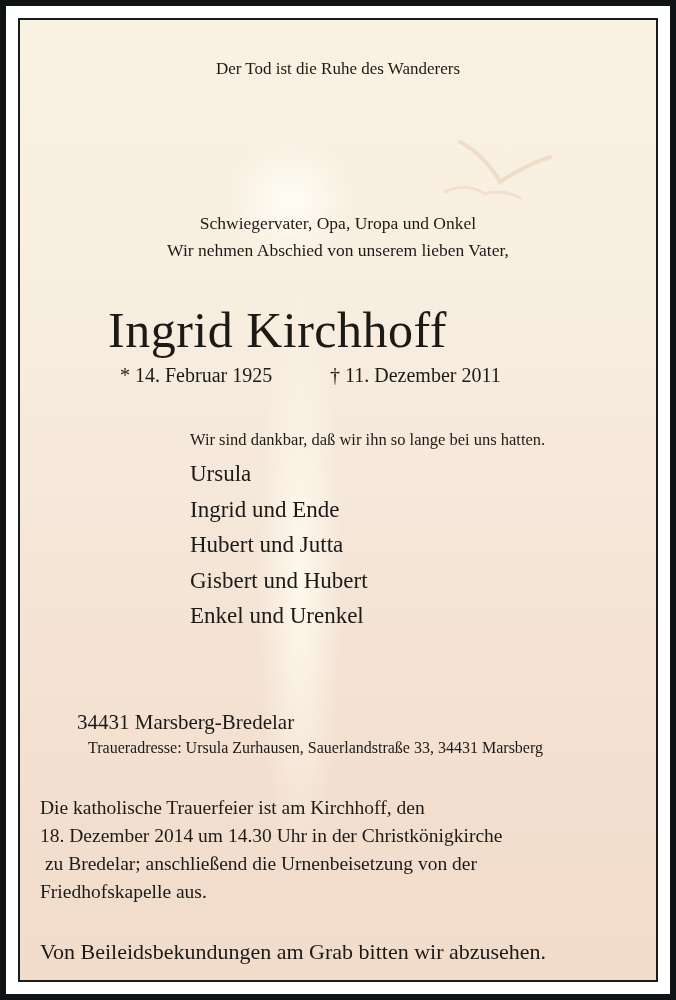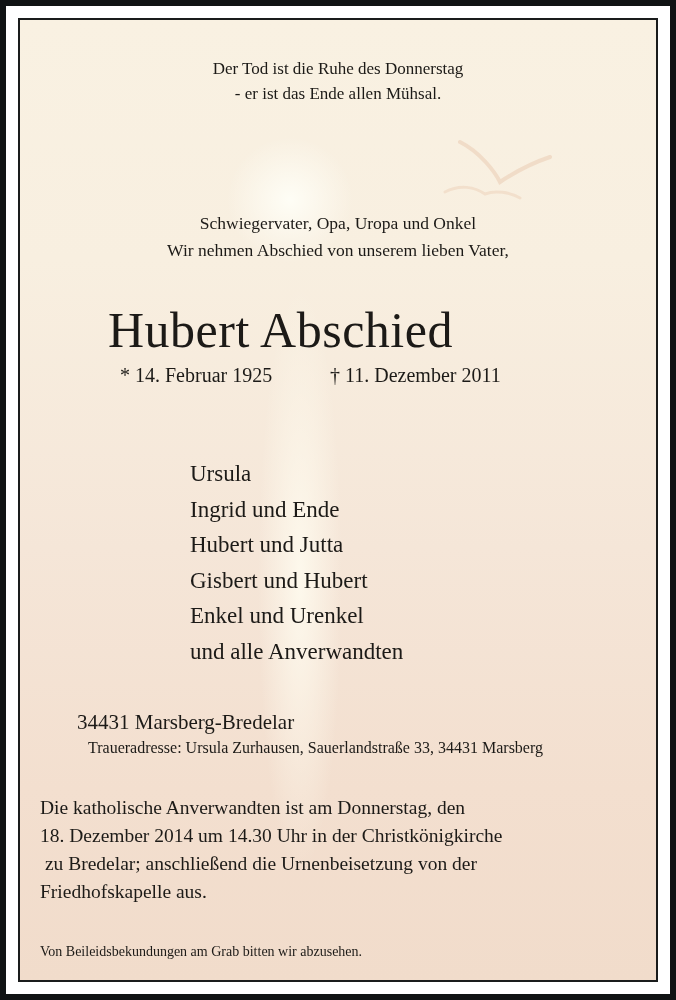--- a/index.html
+++ b/index.html
@@ -33,63 +33,62 @@
   .dates { position: absolute; top: 342px; font-size: 20px; line-height: 26px; }
   .born { left: 100px; }
   .died { left: 310px; }
   .thanks { position: absolute; top: 408px; left: 170px; font-size: 16.5px; line-height: 24px; }
   .family { position: absolute; top: 436px; left: 170px; font-size: 23px; line-height: 35.5px; }
   .family div { white-space: nowrap; }
   .place { position: absolute; top: 688px; left: 20px; font-size: 21px; line-height: 28px; margin-left: 37px; }
   .address { position: absolute; top: 716px; left: 20px; font-size: 16px; line-height: 24px; white-space: nowrap; margin-left: 48px; }
   .ceremony { position: absolute; top: 774px; left: 20px; font-size: 19.5px; line-height: 28px; }
   .ceremony div { white-space: pre; }
-  .closing { position: absolute; top: 918px; left: 20px; font-size: 14px; line-height: 28px; }
+  .closing { position: absolute; top: 918px; left: 20px; font-size: 22px; line-height: 28px; }
 </style>
 </head>
 <body>
 
 <div class="outer-frame">
   <div class="inner-frame">
 
     <svg class="bird" style="left:420px; top:112px;" width="160" height="80" viewBox="0 0 160 80">
       <path d="M20 10 C40 20,55 40,60 50 C75 40,95 30,110 25" fill="none" stroke="#e3b99a" stroke-width="4" stroke-linecap="round"></path>
       <path d="M5 60 C20 52,35 55,45 62 C55 58,70 60,80 66" fill="none" stroke="#e8c4a8" stroke-width="3" stroke-linecap="round"></path>
     </svg>
 
     <div class="text-block center quote">
-      <div>Der Tod ist die Ruhe des Donnerstag</div>
-      <div>- er ist das Ende allen Mühsal.</div>
+      <div>Der Tod ist die Ruhe des Wanderers</div>
     </div>
 
     <div class="text-block center intro">
       <div>Schwiegervater, Opa, Uropa und Onkel</div>
       <div>Wir nehmen Abschied von unserem lieben Vater,</div>
     </div>
 
-    <div class="name">Hubert Abschied</div>
+    <div class="name">Ingrid Kirchhoff</div>
 
     <div class="dates born">* 14. Februar 1925</div>
     <div class="dates died">† 11. Dezember 2011</div>
 
+    <div class="thanks">Wir sind dankbar, daß wir ihn so lange bei uns hatten.</div>
 
     <div class="family">
       <div>Ursula</div>
       <div>Ingrid und Ende</div>
       <div>Hubert und Jutta</div>
       <div>Gisbert und Hubert</div>
       <div>Enkel und Urenkel</div>
-      <div>und alle Anverwandten</div>
     </div>
 
     <div class="place">34431 Marsberg-Bredelar</div>
     <div class="address">Traueradresse: Ursula Zurhausen, Sauerlandstraße 33, 34431 Marsberg</div>
 
     <div class="ceremony">
-      <div>Die katholische Anverwandten ist am Donnerstag, den</div>
+      <div>Die katholische Trauerfeier ist am Kirchhoff, den</div>
       <div>18. Dezember 2014 um 14.30 Uhr in der Christkönigkirche</div>
       <div> zu Bredelar; anschließend die Urnenbeisetzung von der</div>
       <div>Friedhofskapelle aus.</div>
     </div>
 
     <div class="closing">Von Beileidsbekundungen am Grab bitten wir abzusehen.</div>
 
   </div>
 </div>
 

